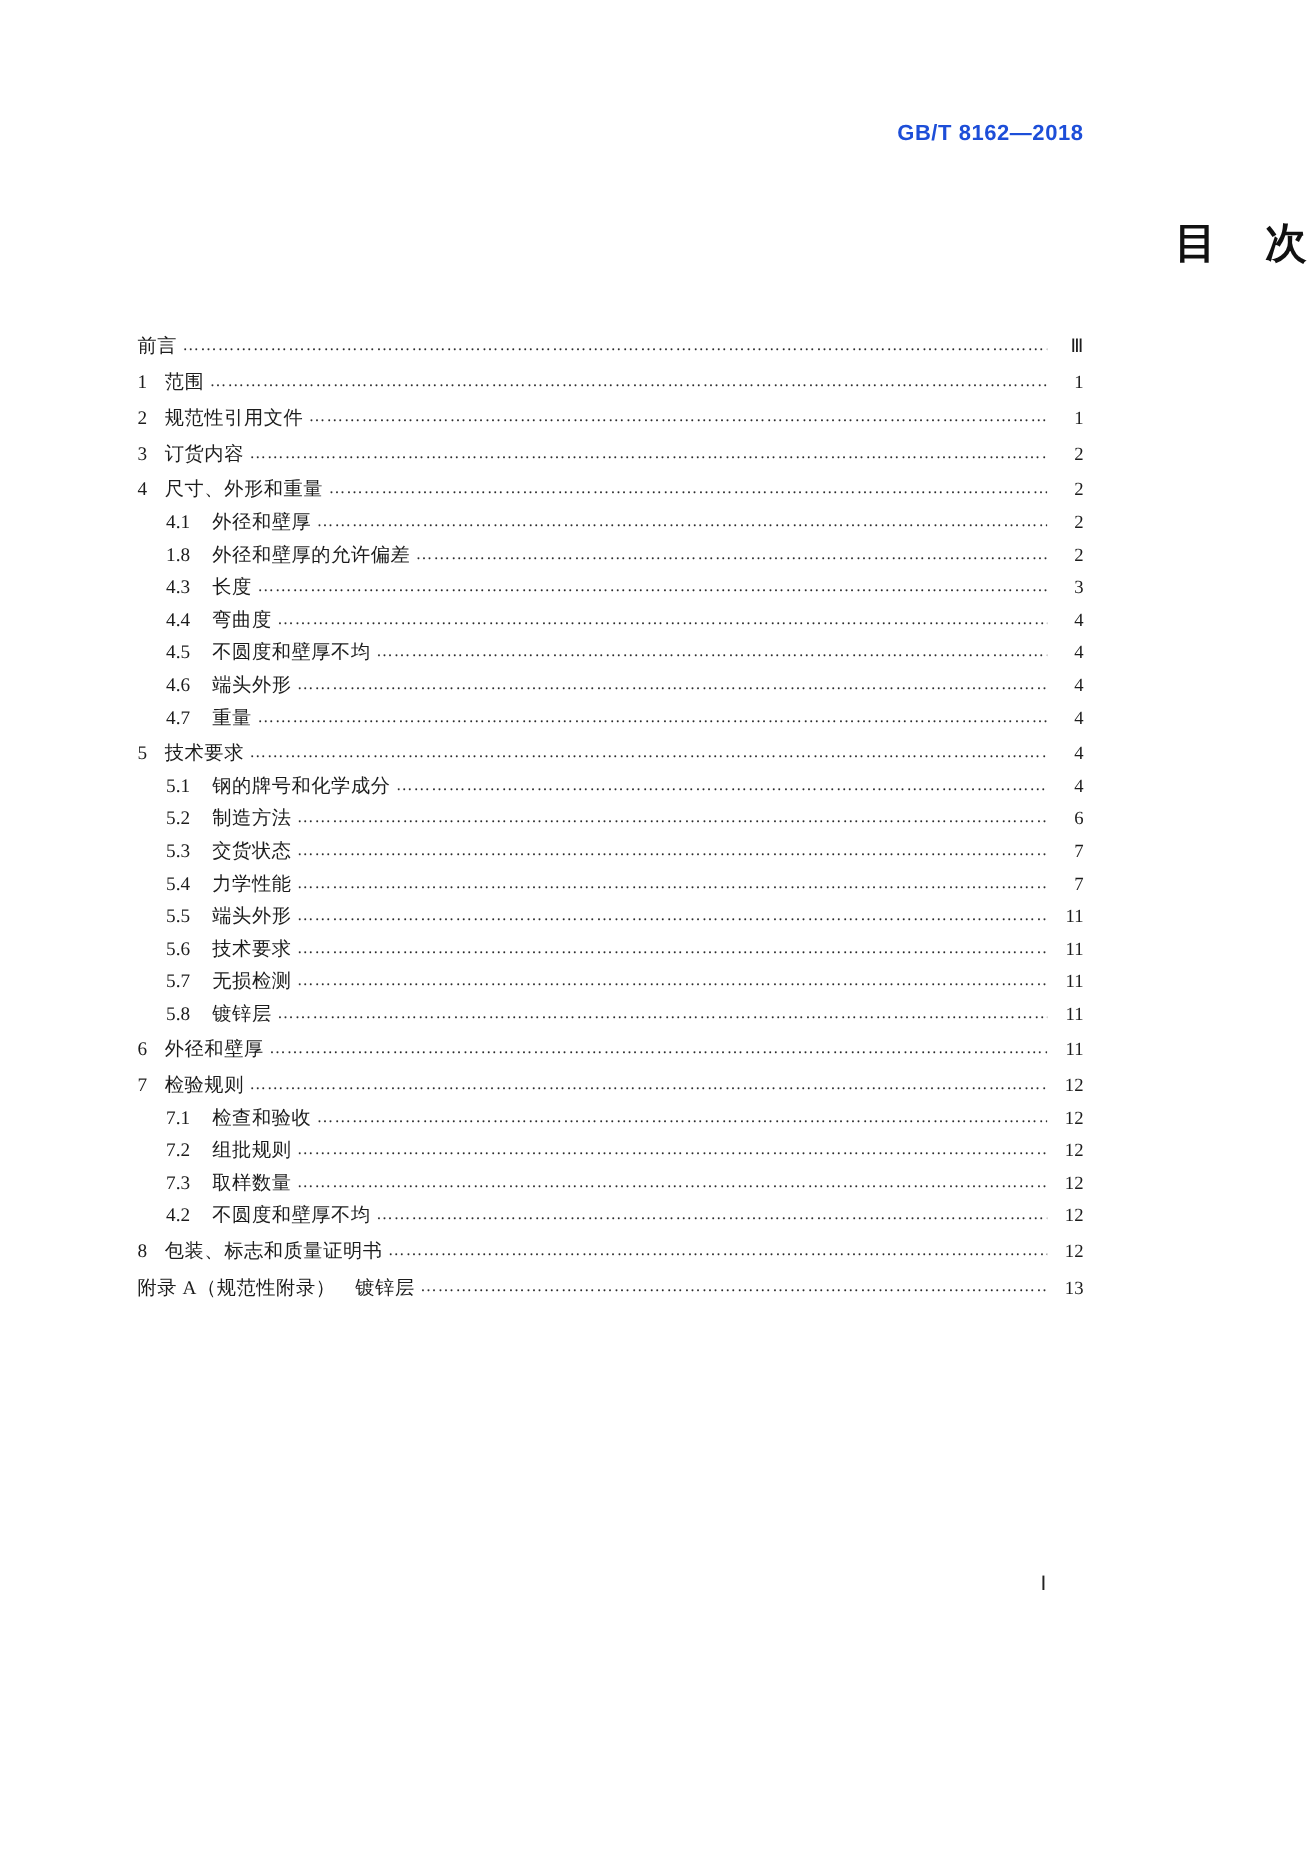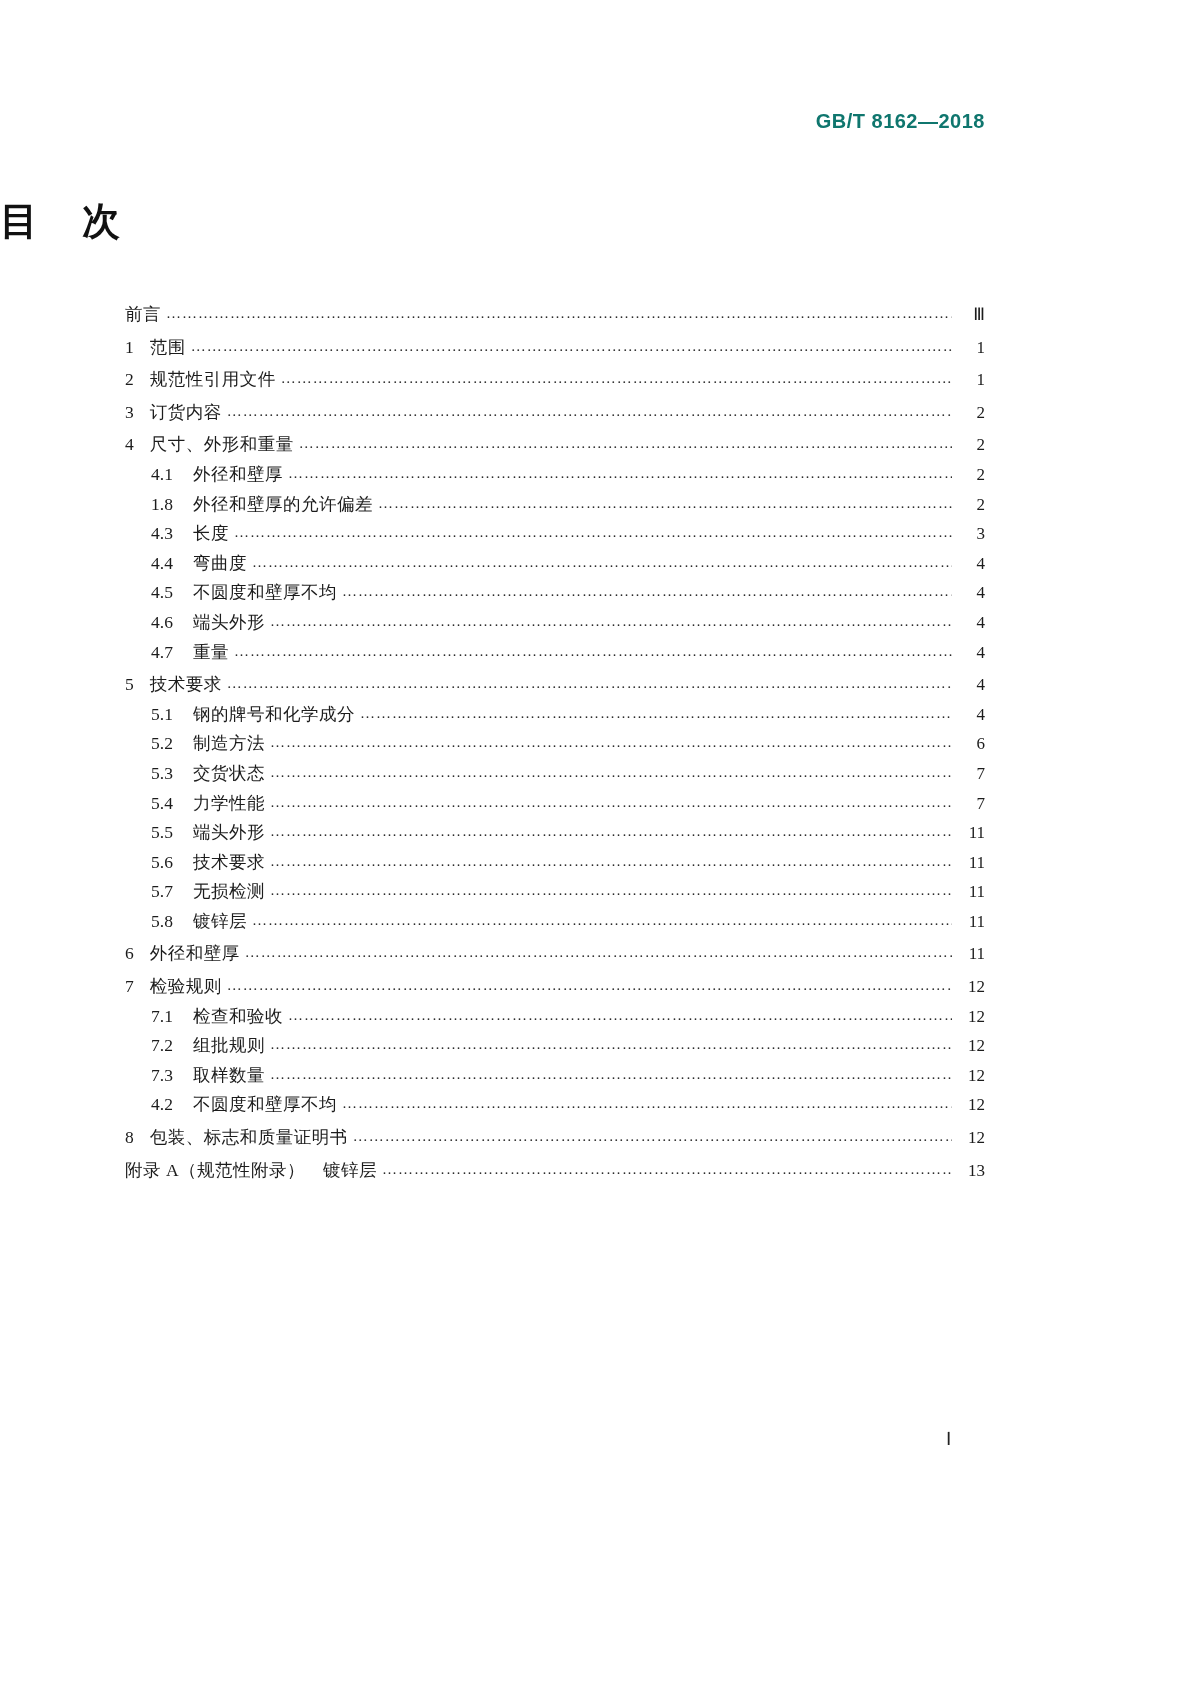--- a/index.html
+++ b/index.html
@@ -18,29 +18,29 @@
     overflow: hidden;
   }
   .header-code {
     position: absolute;
     top: 110px;
     right: 206px;
     font-family: "Liberation Sans", sans-serif;
     font-weight: 700;
     font-size: 20px;
     letter-spacing: 0.5px;
-    color: #0f766e;
+    color: #1d4ed8;
   }
   .doc-title {
     position: absolute;
     top: 196px;
     left: 0;
     width: 100%;
     margin: 0;
-    text-align: left;
+    text-align: right;
     font-family: "Liberation Sans", sans-serif;
     font-weight: 700;
     font-size: 38px;
     letter-spacing: 3px;
     color: #111;
   }
   .toc {
     position: absolute;
     left: 125px;
     top: 300px;

